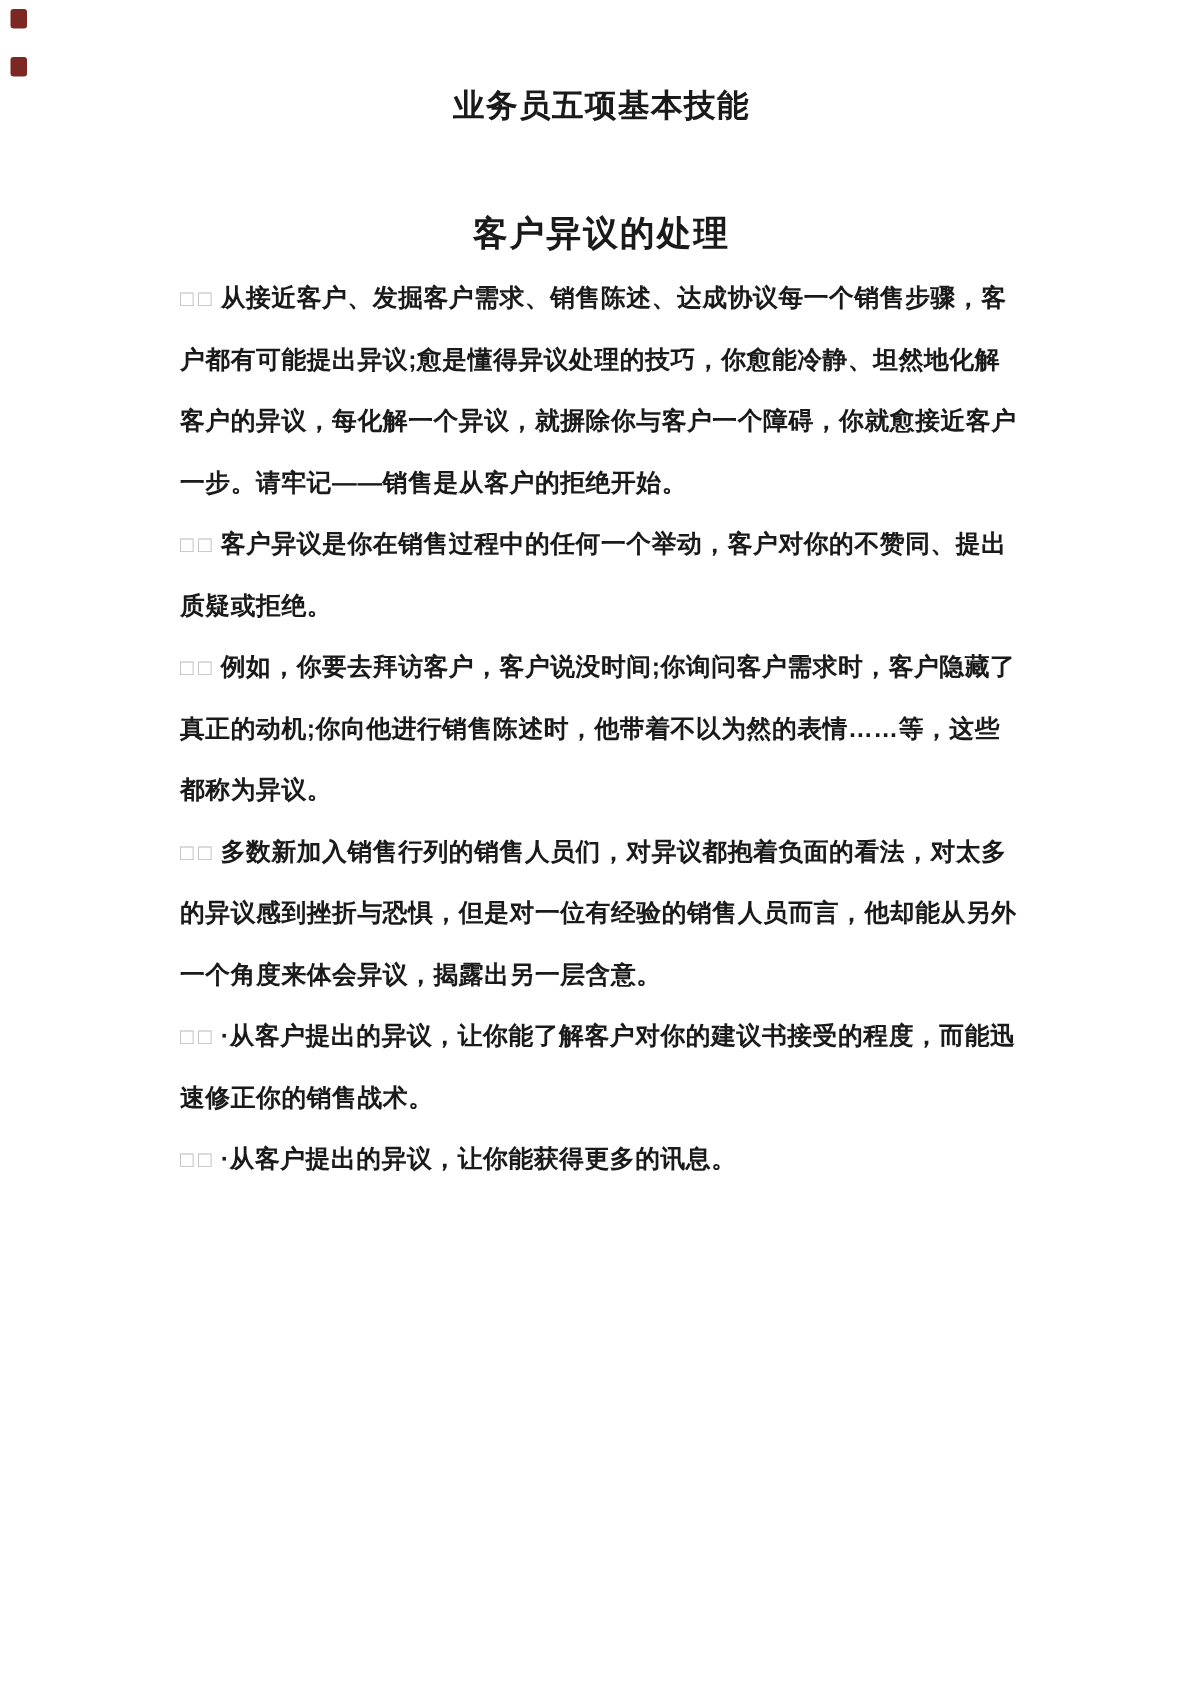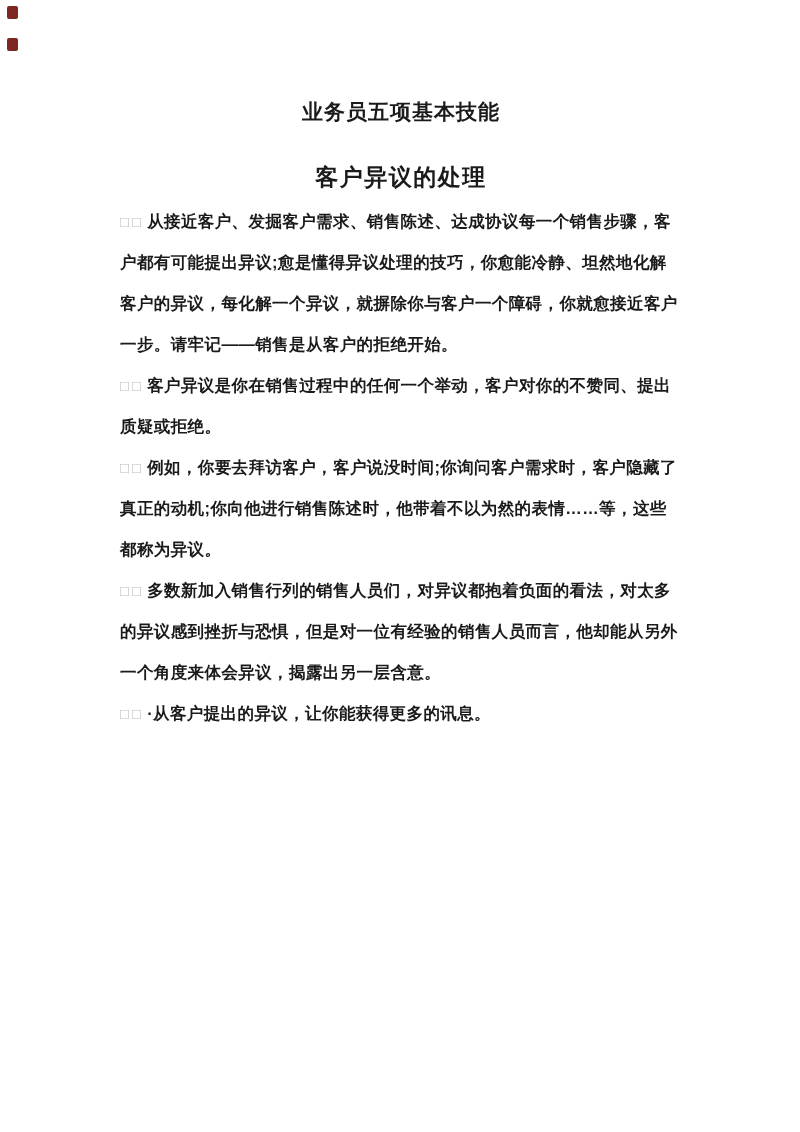--- a/index.html
+++ b/index.html
@@ -15,32 +15,32 @@
   .marker {
     position: absolute;
     left: 7px;
     width: 11px;
     height: 13px;
     border-radius: 2px;
   }
   .marker.m1 { top: 6px; }
   .marker.m2 { top: 38px; }
   .doc {
-    padding: 100px 118px 0 120px;
+    padding: 59px 118px 0 120px;
   }
   .title1 {
     margin: 0;
     text-align: center;
     font-size: 21px;
     line-height: 23px;
     font-weight: 700;
     letter-spacing: 1px;
   }
   .title2 {
-    margin: 42px 0 0 0;
+    margin: 61px 0 0 0;
     text-align: center;
     font-size: 23px;
     line-height: 24px;
     font-weight: 700;
     letter-spacing: 1.5px;
   }
   .doc p {
     margin: 0;
     font-size: 16.5px;
     line-height: 41px;
@@ -77,17 +77,18 @@
 
 
 
     <p><span class="ph">□□</span><span>客户异议是你在销售过程中的任何一个举动，客户对你的不赞同、提出质疑或拒绝。</span></p>
 
     <p><span class="ph">□□</span><span>例如，你要去拜访客户，客户说没时间;你询问客户需求时，客户隐藏了真正的动机;你向他进行销售陈述时，他带着不以为然的表情……等，这些都称为异议。</span></p>
 
     <p><span class="ph">□□</span><span>多数新加入销售行列的销售人员们，对异议都抱着负面的看法，对太多的异议感到挫折与恐惧，但是对一位有经验的销售人员而言，他却能从另外一个角度来体会异议，揭露出另一层含意。</span></p>
 
 
+    <p><span class="ph">□□</span><span>·从客户提出的异议，让你能了解客户对你的建议书接受的程度，而能迅速修正你的销售战术。</span></p>
 
     <p><span class="ph">□□</span><span>·从客户提出的异议，让你能获得更多的讯息。</span></p>
 
   </div>
 </div>
 
 </body></html>

